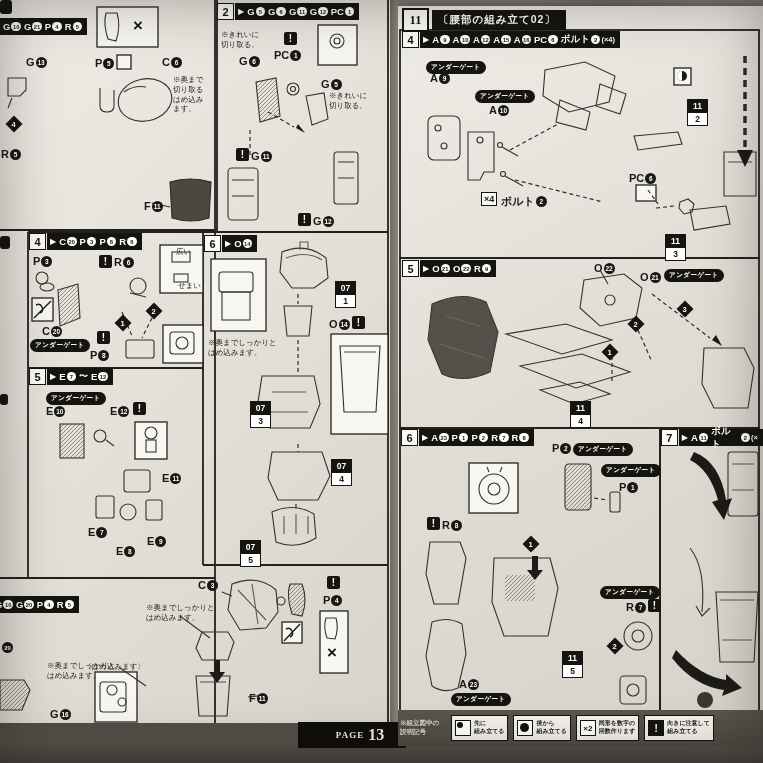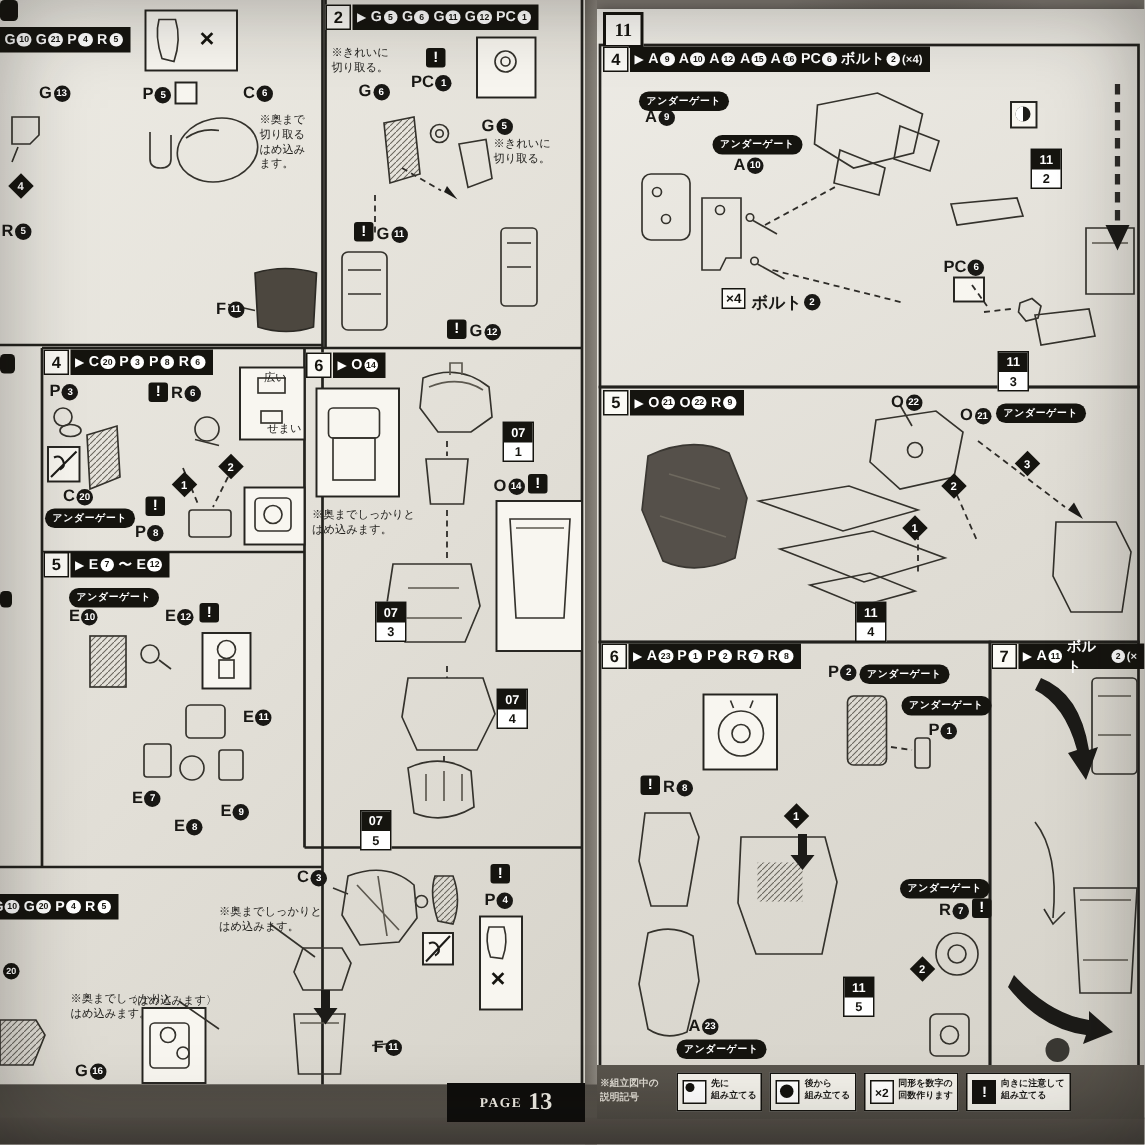--- a/index.html
+++ b/index.html
@@ -59,21 +59,21 @@
   .pcode .suf{font-size:7.5px;color:#fff;font-weight:bold;}
   .joiner{color:#fff;font-size:9px;font-weight:bold;}
   .section-hdr{position:absolute;left:402px;top:8px;display:flex;align-items:center;gap:3px;}
   .section-num{width:23px;height:20px;background:#fbfaf5;border:2.4px solid #15140f;
     color:#15140f;font-weight:bold;font-size:12.5px;display:flex;align-items:center;justify-content:center;
     font-family:"Liberation Serif",serif;}
   .section-title{background:#15140f;color:#fff;font-size:10.5px;font-weight:bold;
     letter-spacing:1px;padding:3px 10px 3px 6px;}
   .pagebar{position:absolute;left:298px;top:722px;width:92px;height:26px;background:#0f0e0c;
     display:flex;align-items:center;justify-content:center;gap:4px;color:#efece4;
-    font-family:"Liberation Serif",serif;}
+    font-family:"Liberation Serif",serif;padding-left:16px;}
   .pagebar .pl{font-size:9px;font-weight:bold;letter-spacing:1px;}
   .pagebar .pn{font-size:16px;font-weight:bold;}
   .legend{position:absolute;left:398px;top:710px;width:365px;height:36px;
     background:linear-gradient(#5a554d,#4e4a43);display:flex;align-items:center;gap:5px;padding:0 2px;box-sizing:border-box;}
   .legend-intro{font-size:6.5px;color:#ddd9d0;font-weight:bold;white-space:pre-line;line-height:1.35;width:46px;}
   .legend-cell{background:#f2f0e9;border:1.5px solid #14130f;height:24px;display:flex;
     align-items:center;gap:3px;padding:0 3px;}
   .ltext{font-size:6px;line-height:1.3;color:#1b1a17;font-weight:bold;white-space:pre-line;}
   .licon{width:14px;height:14px;border:1.2px solid #14130f;background:#fff;position:relative;flex:none;
     display:flex;align-items:center;justify-content:center;font-weight:bold;}
@@ -262,20 +262,21 @@
                M298 294v10 M298 340v32 M298 444v8 M296 504v6
                M510 150l48-26 M515 180l88 22 M652 294l58 44
                M612 356v28 M638 330l14 32 M594 498l14 2
                M648 190l10 14 M656 208l18-2"></path>
       <path d="M745 56v92" stroke-width="3.5" stroke-dasharray="7 5"></path>
     </g>
   </svg>
 
   <div class="section-hdr">
     <div class="section-num">11</div>
+    <div class="section-title">〔腰部の組み立て02〕</div>
   </div>
 
   <div class="ann-layer" id="annLayer">
       <div class="stephdr" style="left: 0px; top: 18px;">
         <div class="sbar">
           <span class="pcode">
             <span>G</span>
             <span class="c">10</span>
           </span>
           <span class="pcode">

